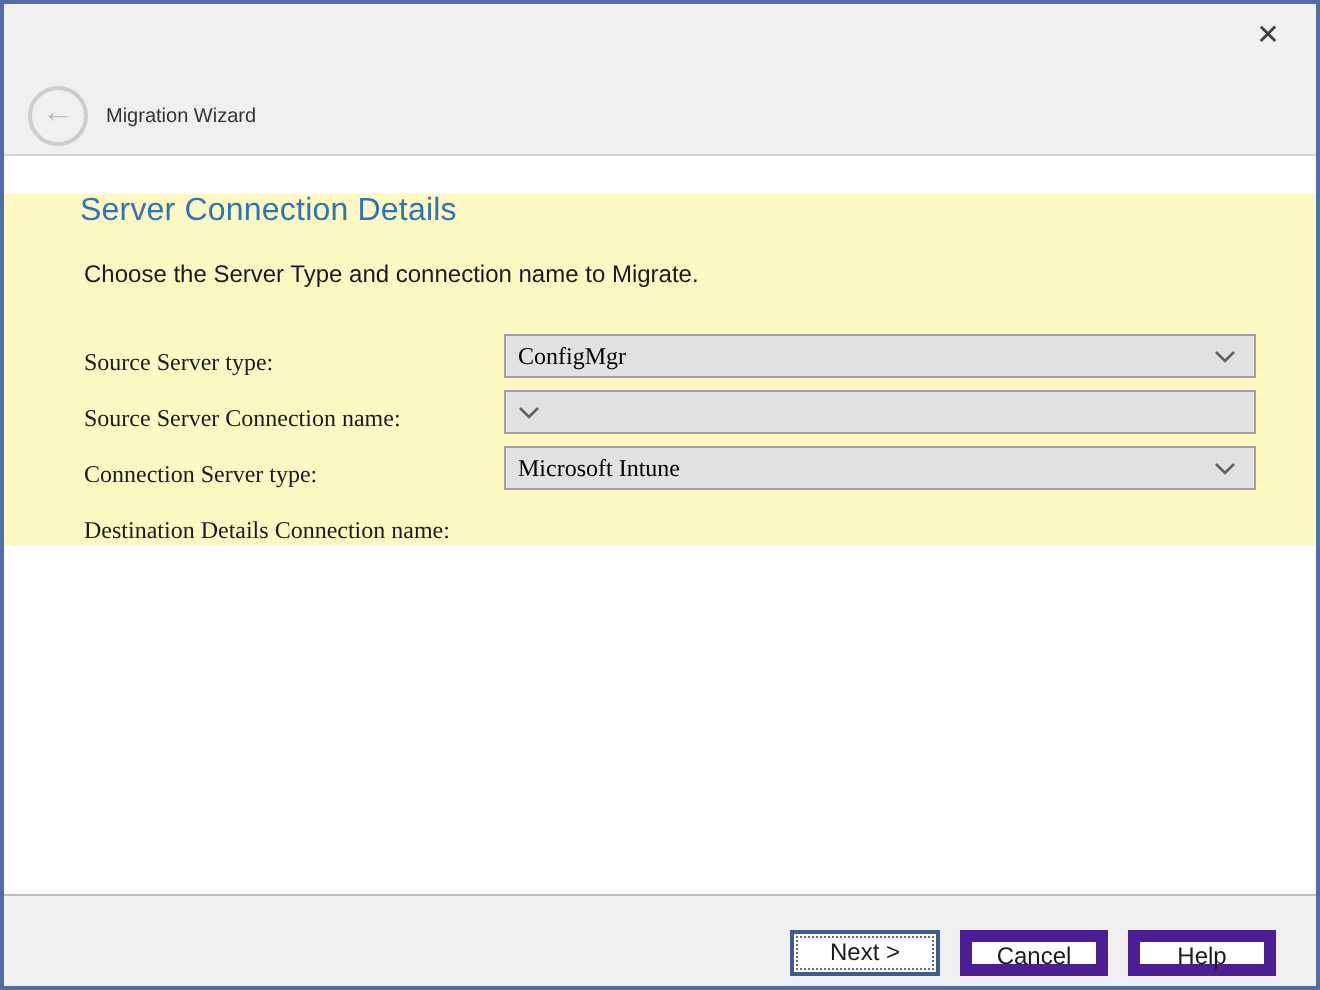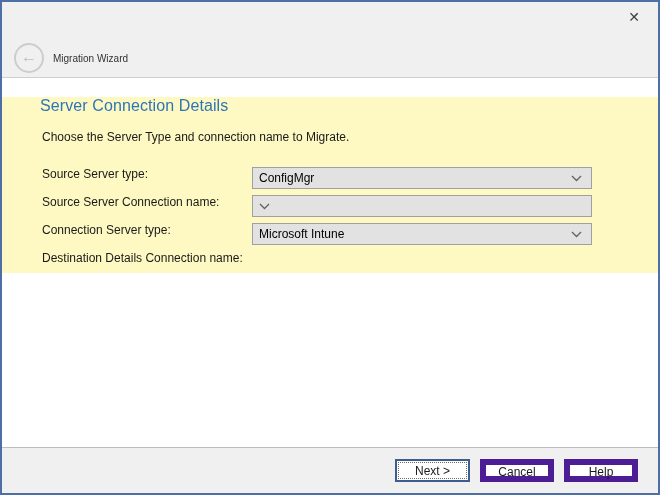--- a/index.html
+++ b/index.html
@@ -79,31 +79,32 @@
   .page-desc {
     margin: 15px 0 0 40px;
     font-size: 12px;
     color: #1a1a1a;
   }
   .form {
     margin: 23px 0 0 40px;
   }
   .form-row {
     display: flex;
-    align-items: flex-start;
+    align-items: flex-end;
     height: 22px;
     margin-bottom: 6px;
+    font-family: Liberation Serif, serif;
   }
   .form-label {
     width: 210px;
     font-size: 12px;
     color: #1a1a1a;
   }
   .combo {
-    width: 340px;
+    width: 376px;
     height: 22px;
     background: #e2e2e2;
     border: 1px solid #a0a0a0;
     display: flex;
     align-items: center;
     justify-content: space-between;
     padding: 0 9px 0 6px;
     font-size: 12px;
     color: #000000;
     cursor: default;
@@ -112,21 +113,21 @@
   .chevron { flex: 0 0 auto; }
   
   .footer {
     position: absolute;
     left: 0; right: 0; bottom: 0;
     height: 46px;
     background: #f0f0f0;
     border-top: 1px solid #bdbdbd;
     display: flex;
     justify-content: flex-end;
-    align-items: flex-start;
+    align-items: center;
     gap: 10px;
     padding: 11px 20px 0 0;
   }
   .btn {
     height: 23px;
     min-width: 74px;
     background: #ffffff;
     border: 6px solid #4c1d95;
     font-family: "Liberation Sans", sans-serif;
     font-size: 12px;

